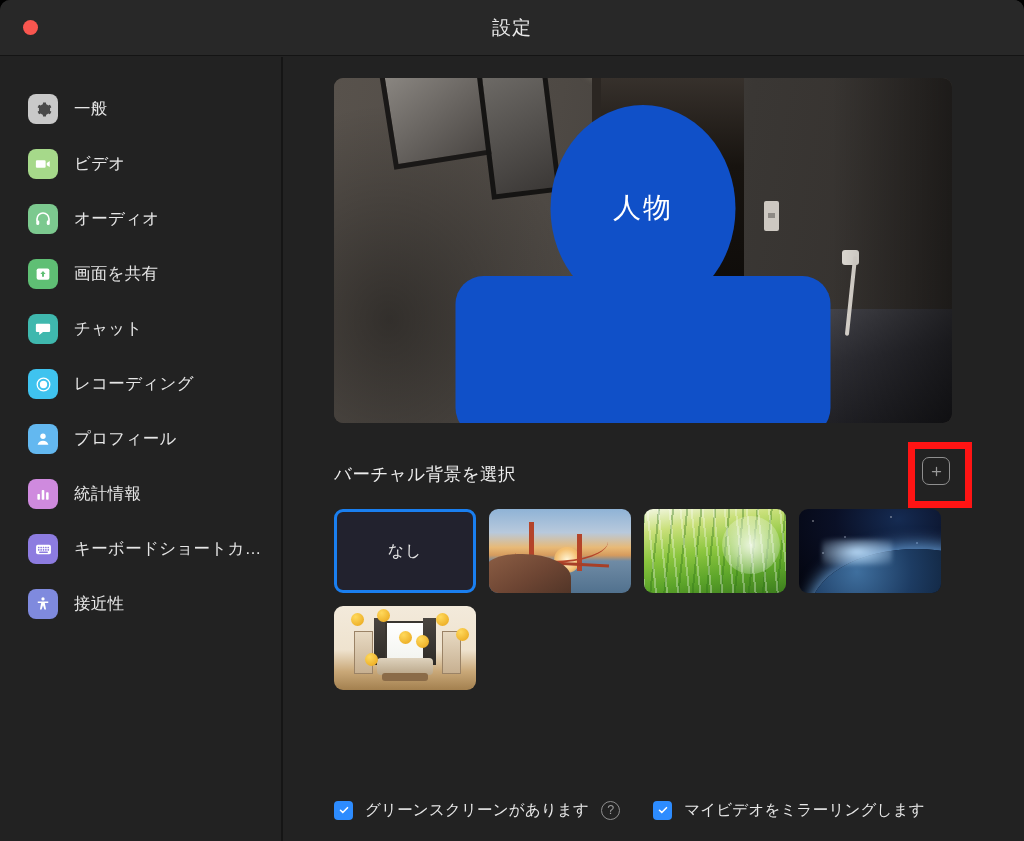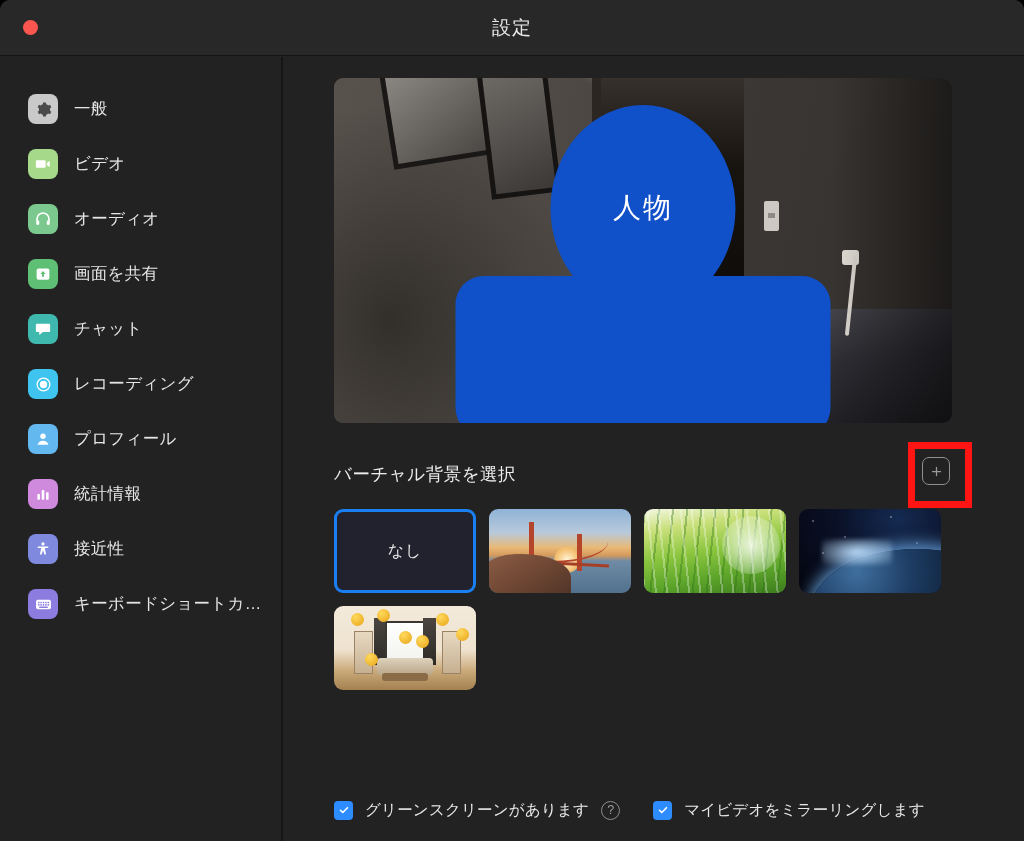--- a/index.html
+++ b/index.html
@@ -534,30 +534,20 @@
 
     <div class="nav-item">
       <span class="nav-icon" style="background:#cf8ade;">
         <svg width="18" height="18" viewBox="0 0 24 24" fill="#ffffff">
             <rect x="4.5" y="12" width="3.4" height="7.5" rx="1"></rect>
             <rect x="10.3" y="6.5" width="3.4" height="13" rx="1"></rect>
             <rect x="16.1" y="9.6" width="3.4" height="9.9" rx="1"></rect>
           </svg>
       </span>
       <span class="nav-label">統計情報</span>
-    </div>
-
-    <div class="nav-item">
-      <span class="nav-icon" style="background:#7f8ade;">
-        <svg width="18" height="18" viewBox="0 0 24 24" fill="#ffffff">
-            <circle cx="12" cy="5.2" r="2.2"></circle>
-            <path d="M5 8.6h14v2.1h-4.6l1.7 8.7h-2.2L12 13.8l-1.9 5.6H7.9l1.7-8.7H5z"></path>
-          </svg>
-      </span>
-      <span class="nav-label">接近性</span>
     </div>
 
     <div class="nav-item">
       <span class="nav-icon" style="background:#8d7ce0;">
         <svg width="19" height="19" viewBox="0 0 24 24">
             <rect x="2.6" y="6" width="18.8" height="12" rx="2.2" fill="#ffffff"></rect>
             <g fill="#8d7ce0">
               <rect x="5" y="8.5" width="2" height="2" rx=".5"></rect>
               <rect x="8" y="8.5" width="2" height="2" rx=".5"></rect>
               <rect x="11" y="8.5" width="2" height="2" rx=".5"></rect>
@@ -566,20 +556,30 @@
               <rect x="5" y="11.5" width="2" height="2" rx=".5"></rect>
               <rect x="8" y="11.5" width="2" height="2" rx=".5"></rect>
               <rect x="11" y="11.5" width="2" height="2" rx=".5"></rect>
               <rect x="14" y="11.5" width="2" height="2" rx=".5"></rect>
               <rect x="17" y="11.5" width="2" height="2" rx=".5"></rect>
               <rect x="6.5" y="14.5" width="11" height="2" rx=".7"></rect>
             </g>
           </svg>
       </span>
       <span class="nav-label">キーボードショートカ…</span>
+    </div>
+
+    <div class="nav-item">
+      <span class="nav-icon" style="background:#7f8ade;">
+        <svg width="18" height="18" viewBox="0 0 24 24" fill="#ffffff">
+            <circle cx="12" cy="5.2" r="2.2"></circle>
+            <path d="M5 8.6h14v2.1h-4.6l1.7 8.7h-2.2L12 13.8l-1.9 5.6H7.9l1.7-8.7H5z"></path>
+          </svg>
+      </span>
+      <span class="nav-label">接近性</span>
     </div>
 
   </div>
 
   <div class="main">
 
     <div class="preview">
       <div class="room">
         <div class="room-ceiling"></div>
         <div class="room-frame1"></div>

